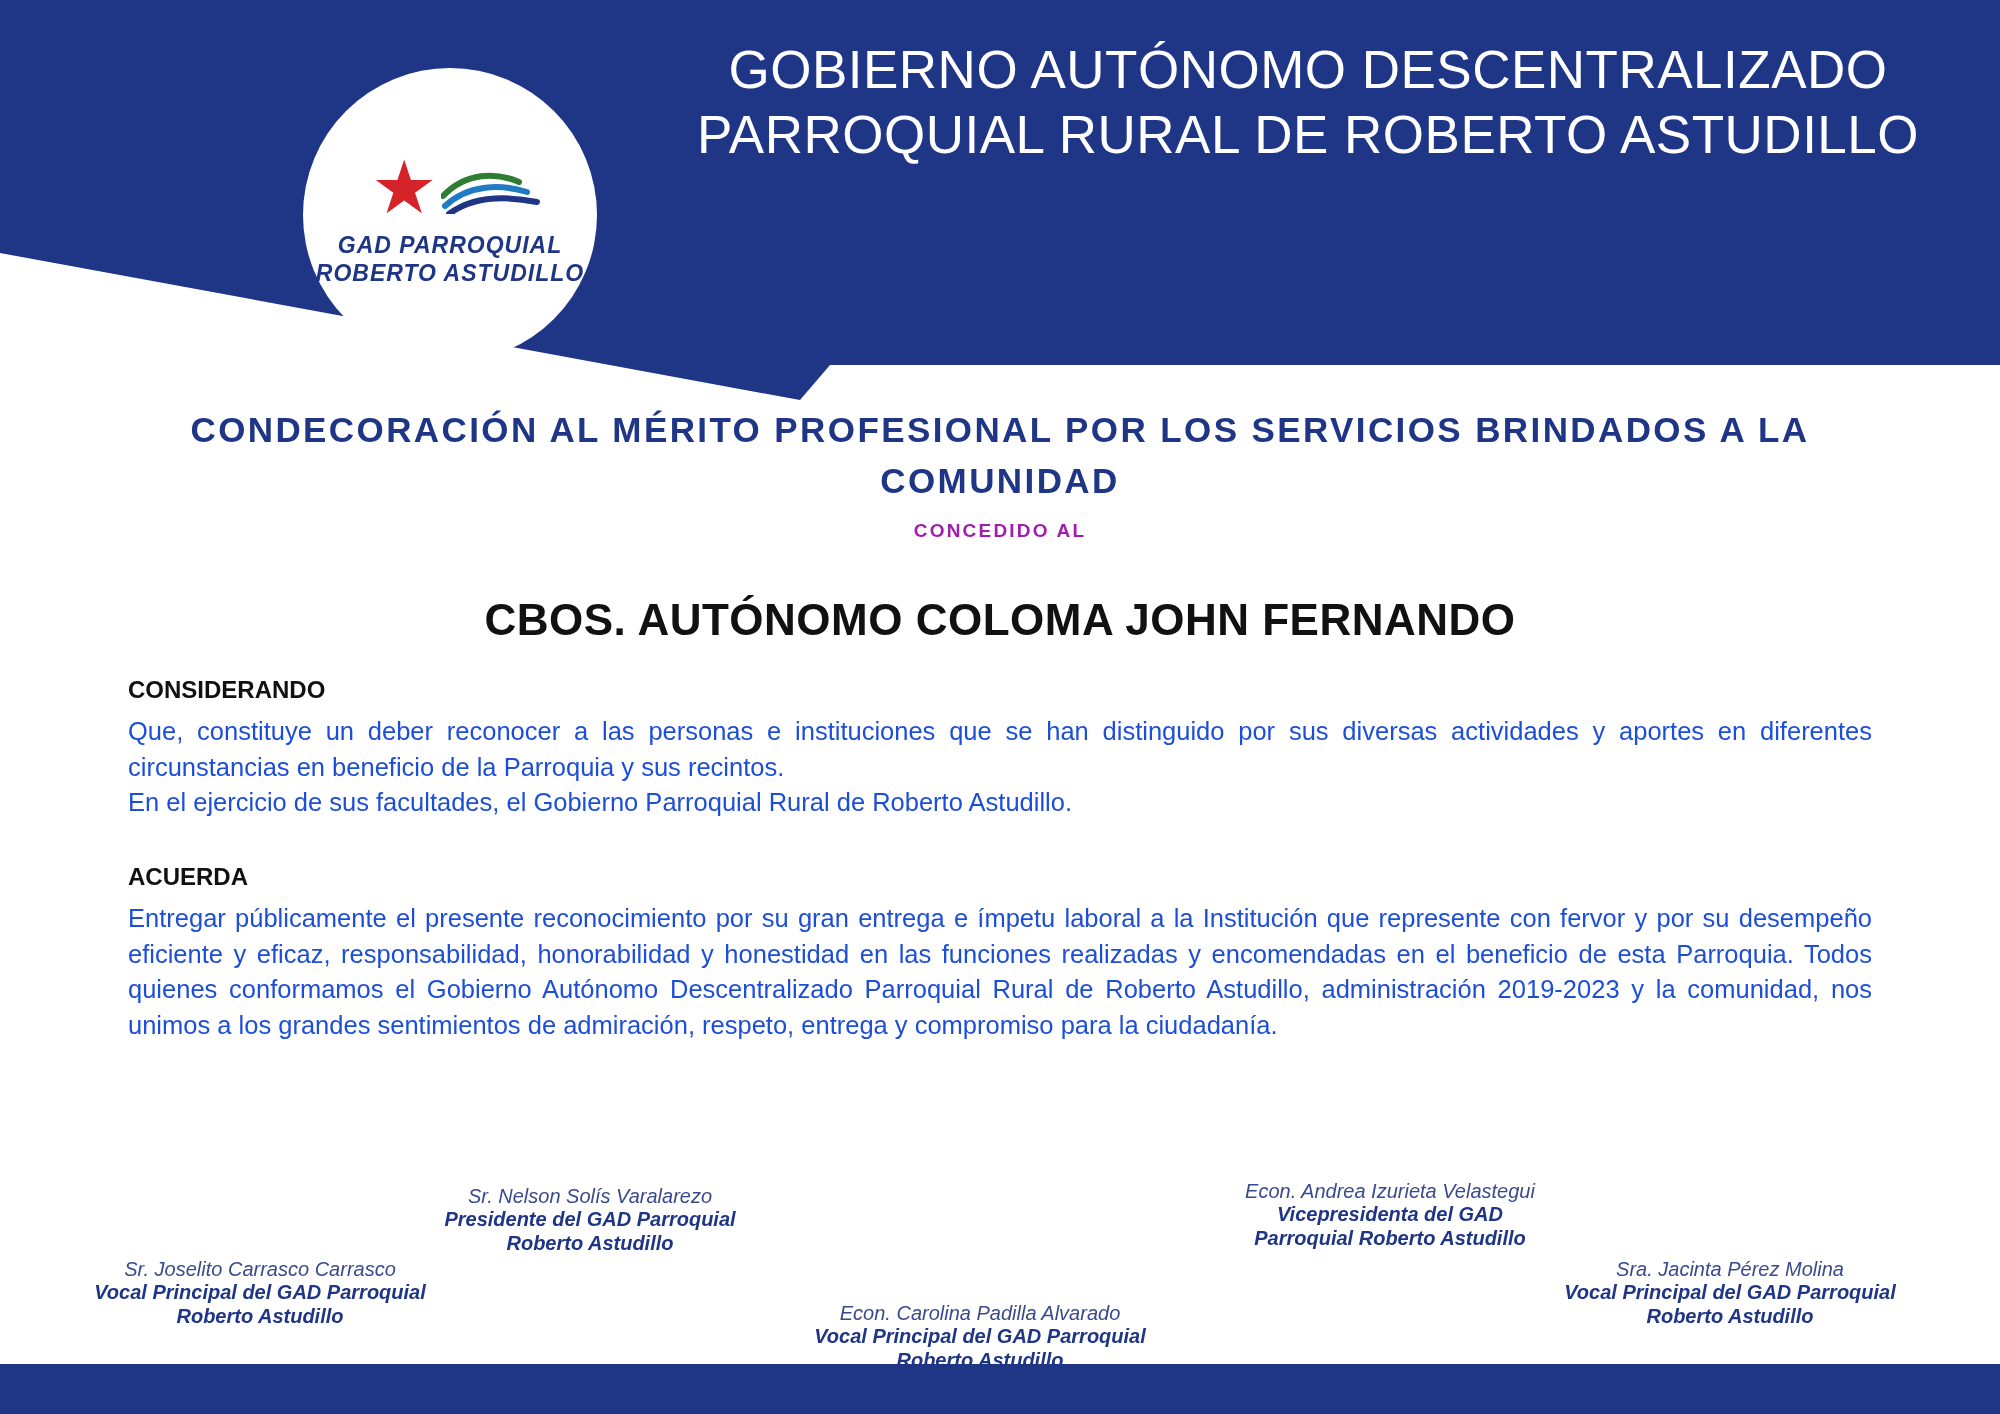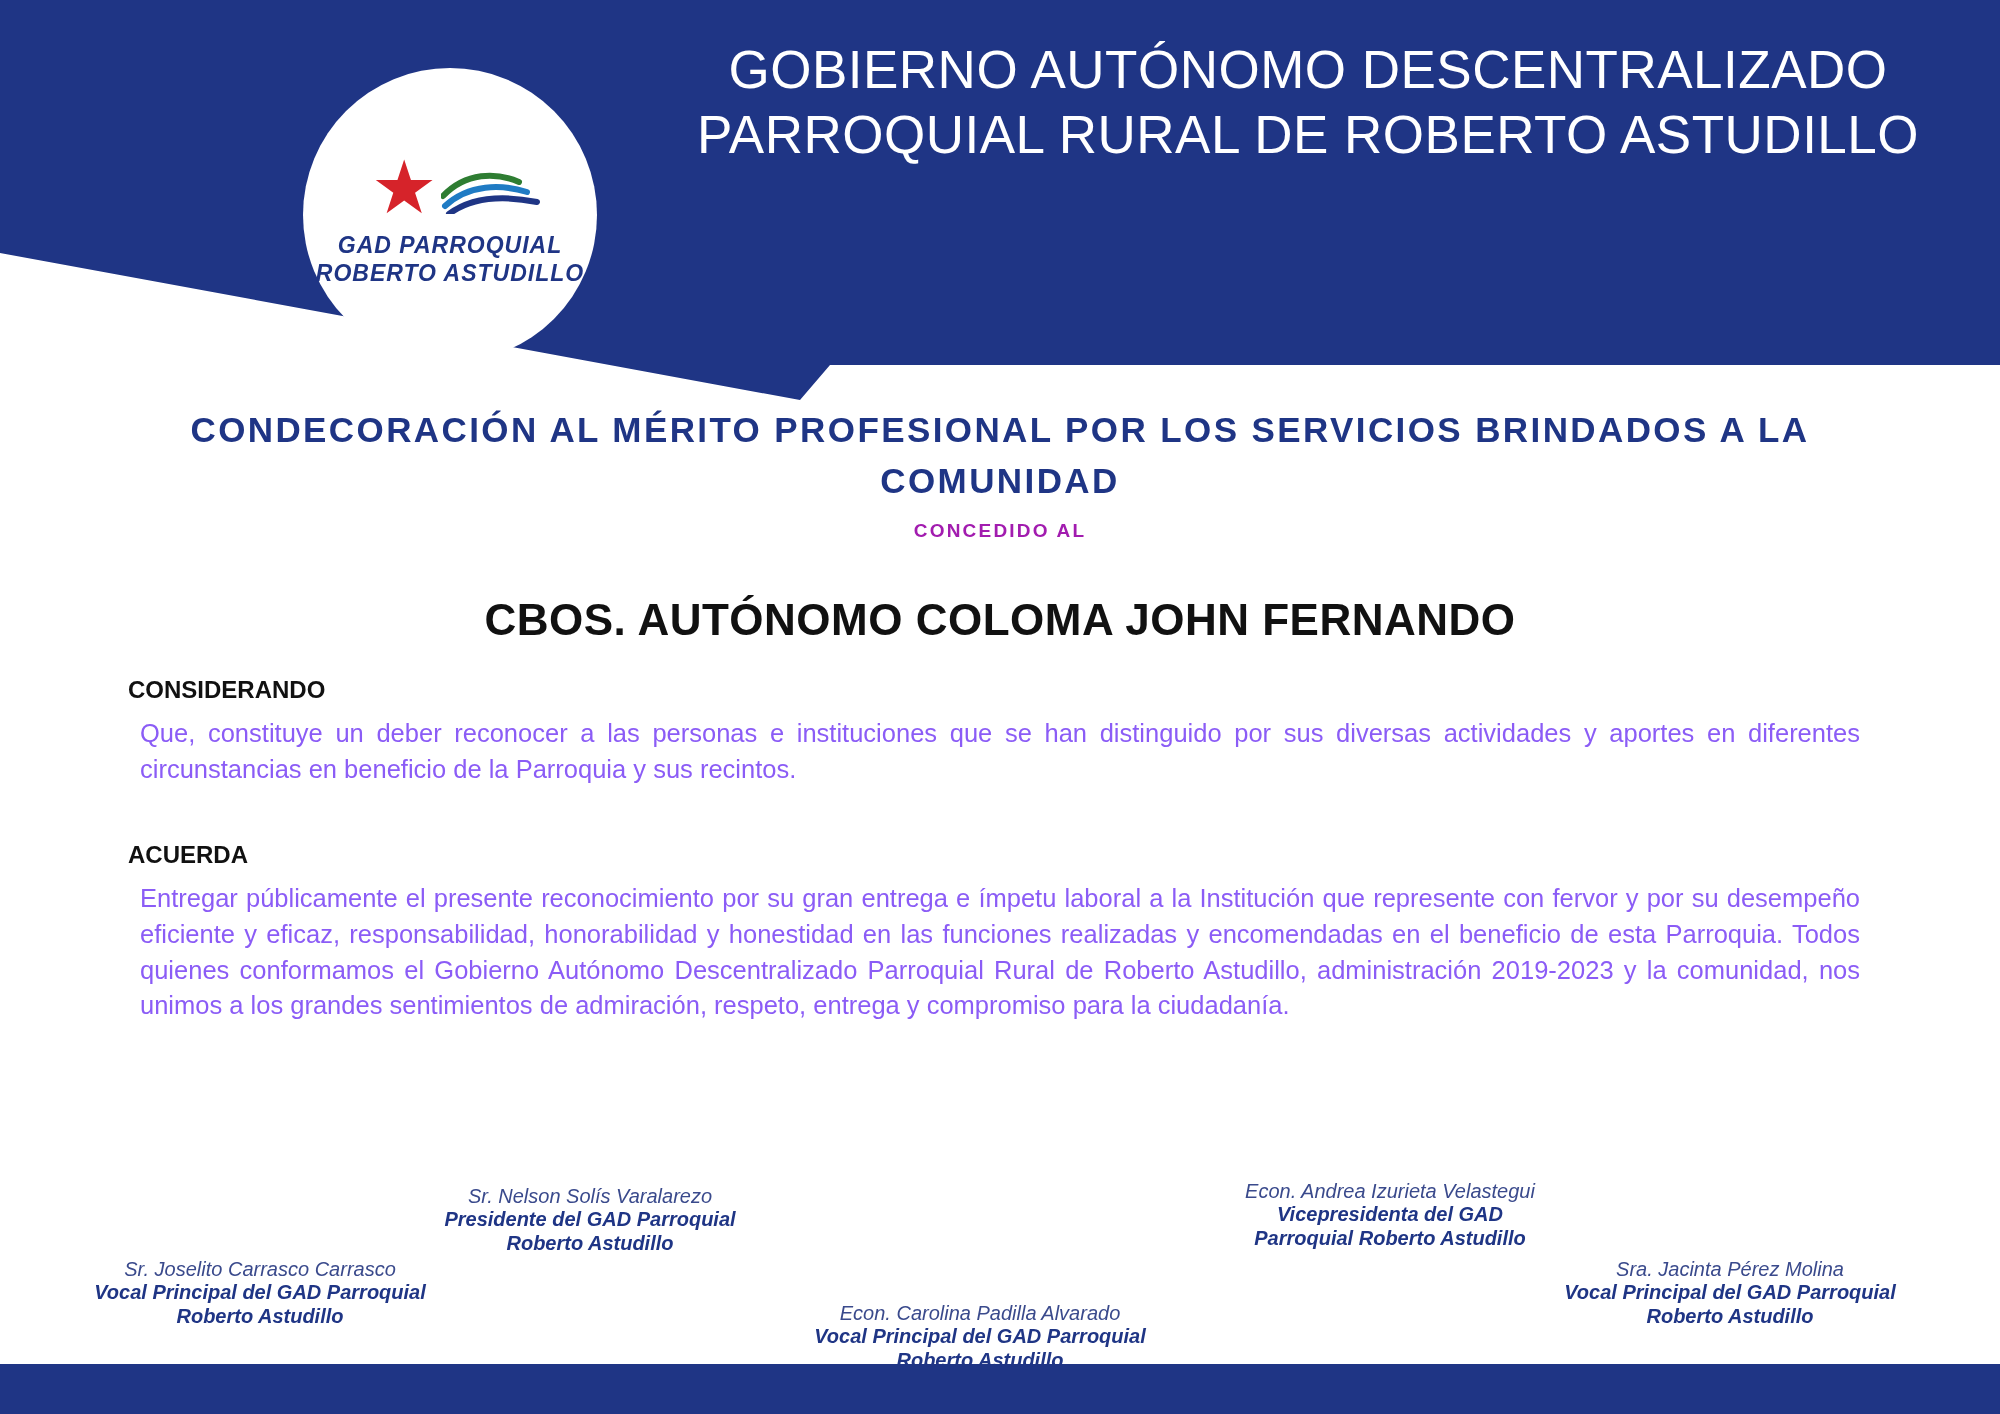--- a/index.html
+++ b/index.html
@@ -148,24 +148,24 @@
   .body-wrap {
     position: absolute;
     top: 660px;
     left: 128px;
     width: 1744px;
     z-index: 5;
   }
   .para {
     font-size: 25.5px;
     line-height: 1.40;
-    color: #8b5cf6;
+    color: #1d4ed8;
     text-align: justify;
     text-justify: inter-word;
-    margin: 12px;
+    margin: 0;
   }
   .para.nojust { text-align: left; }
   .spacer-sm { height: 26px; }
 
   
   .sig {
     position: absolute;
     text-align: center;
     z-index: 5;
     color: #1f3585;
@@ -233,20 +233,21 @@
   </div>
 </div>
 
 <div class="award-title">CONDECORACIÓN AL MÉRITO PROFESIONAL POR LOS SERVICIOS BRINDADOS A LA COMUNIDAD</div>
 <div class="award-sub">CONCEDIDO AL</div>
 <div class="recipient">CBOS. AUTÓNOMO COLOMA JOHN FERNANDO</div>
 
 <div class="body-wrap">
   <div class="section-head">CONSIDERANDO</div>
   <p class="para">Que, constituye un deber reconocer a las personas e instituciones que se han distinguido por sus diversas actividades y aportes en diferentes circunstancias en beneficio de la Parroquia y sus recintos.</p>
+  <p class="para nojust">En el ejercicio de sus facultades, el Gobierno Parroquial Rural de Roberto Astudillo.</p>
   <div class="spacer-sm"></div>
   <div class="section-head">ACUERDA</div>
   <p class="para">Entregar públicamente el presente reconocimiento por su gran entrega e ímpetu laboral a la Institución que represente con fervor y por su desempeño eficiente y eficaz, responsabilidad, honorabilidad y honestidad en las funciones realizadas y encomendadas en el beneficio de esta Parroquia. Todos quienes conformamos el Gobierno Autónomo Descentralizado Parroquial Rural de Roberto Astudillo, administración 2019-2023 y la comunidad, nos unimos a los grandes sentimientos de admiración, respeto, entrega y compromiso para la ciudadanía.</p>
 </div>
 
 <div class="sig sig-1">
   <div class="name">Sr. Nelson Solís Varalarezo</div>
   <div class="role">Presidente del GAD Parroquial</div>
   <div class="role">Roberto Astudillo</div>
 </div>

